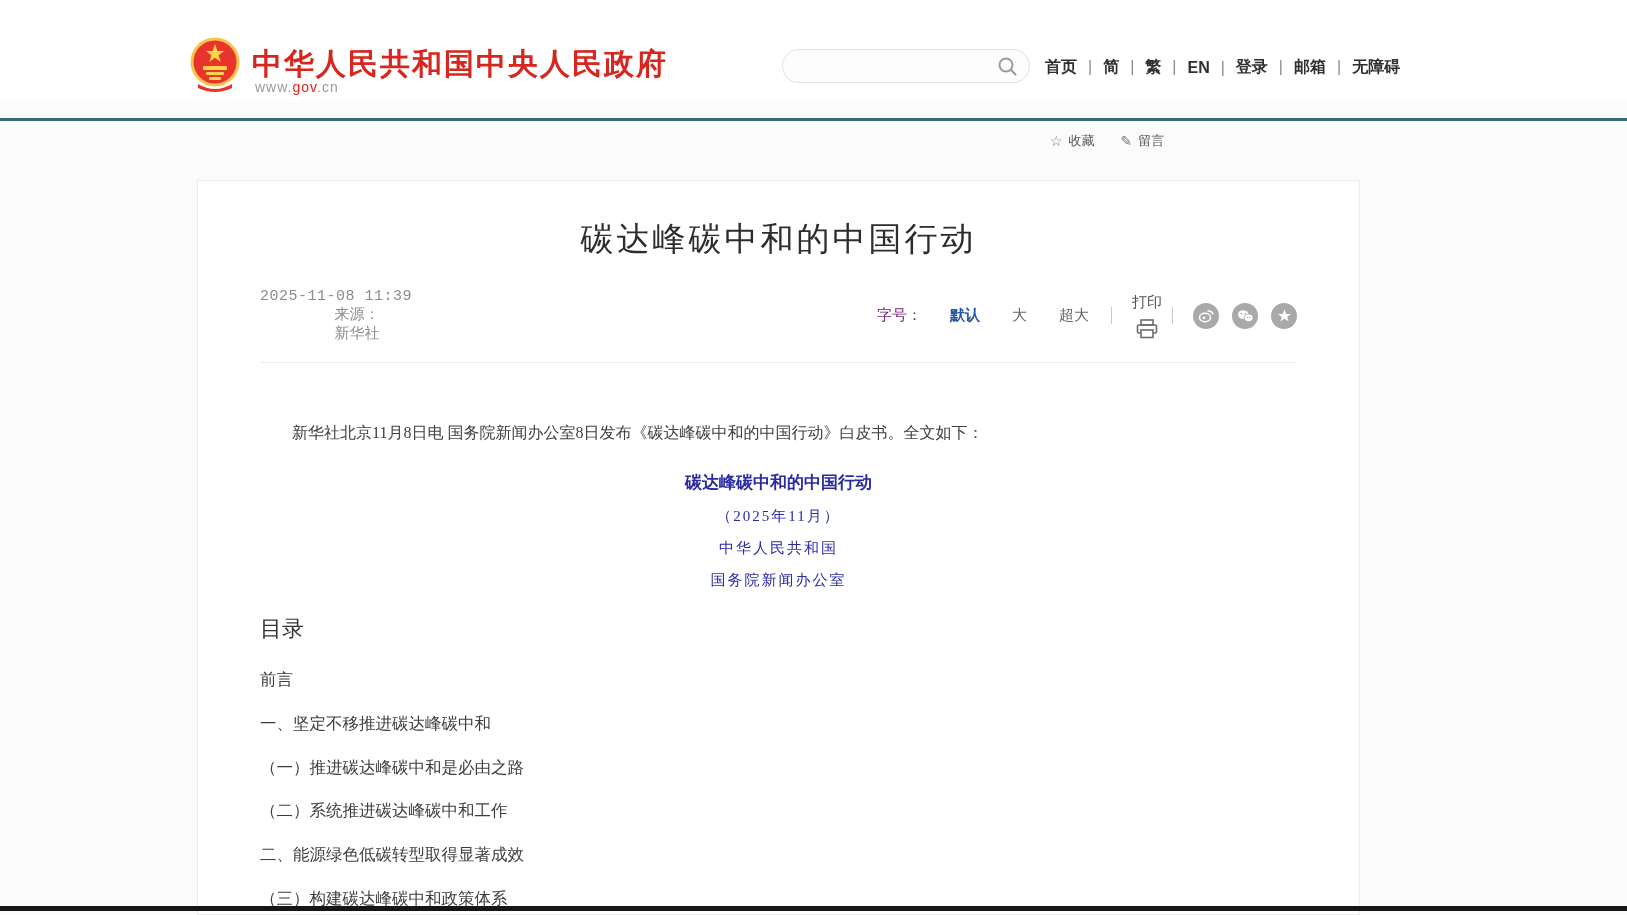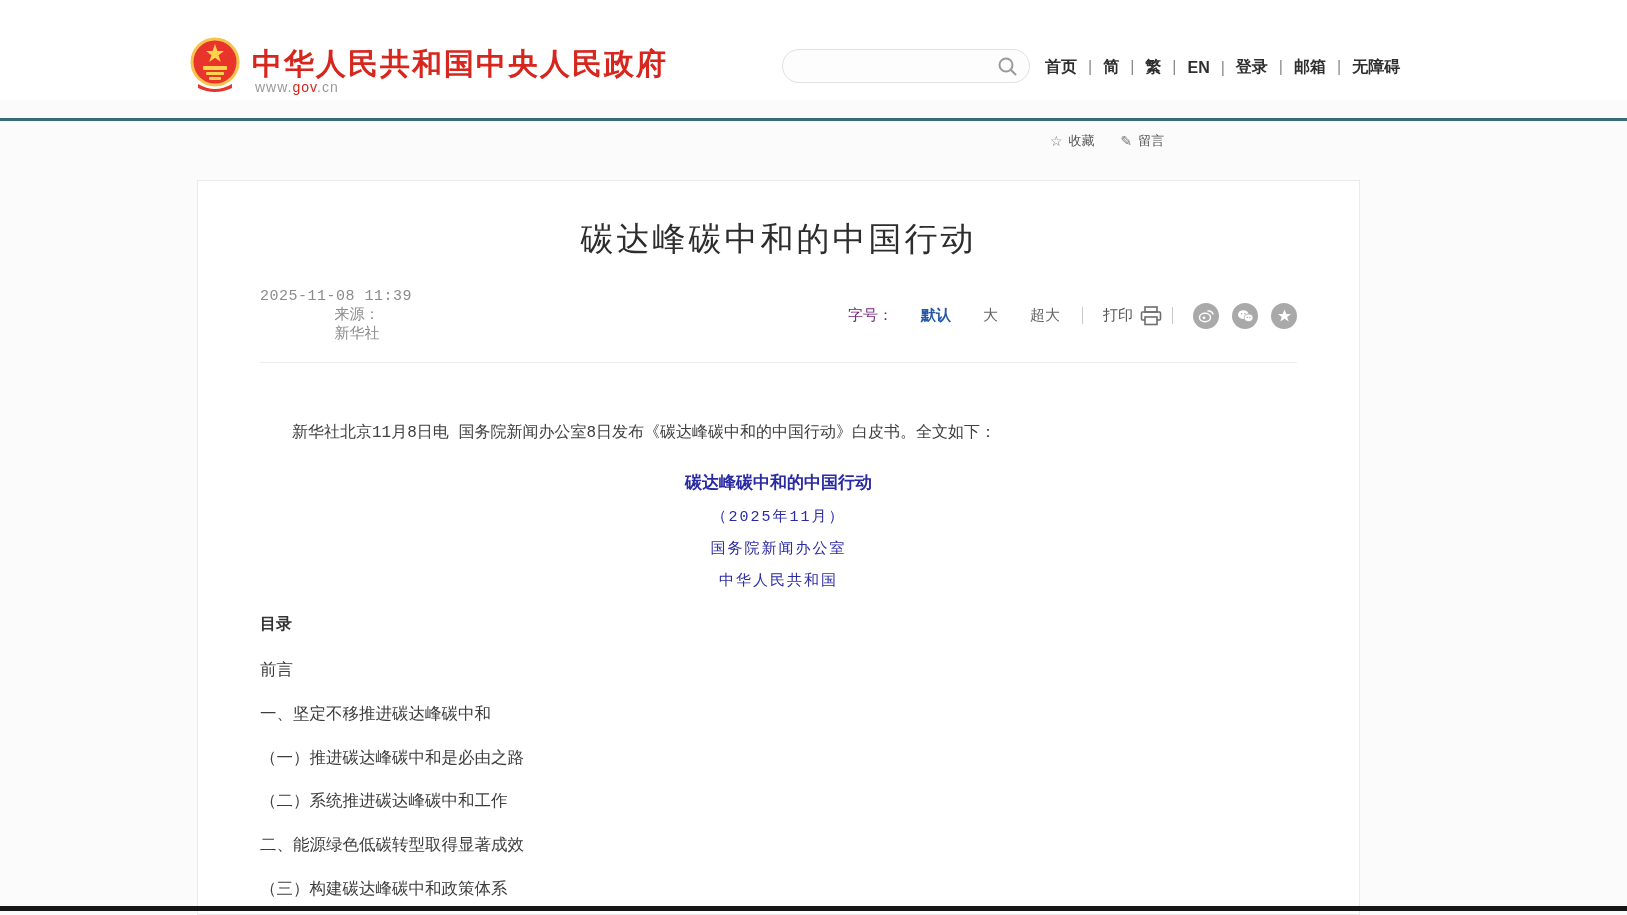--- a/index.html
+++ b/index.html
@@ -35,29 +35,29 @@
   
   .meta { display:flex; justify-content:space-between; align-items:center; margin-top:26px; padding-bottom:19px; border-bottom:1px solid #ececec; font-size:15px; color:#8c8c8c; }
   .meta-left { display:flex; align-items:center;flex-direction:column; }
   .meta-date { font-family:"Liberation Mono","DejaVu Sans Mono",monospace; margin-right:42px; letter-spacing:0.5px; }
   .meta-source-label { }
   .meta-right { display:flex; align-items:center; }
   .fs-label { color:#701a75; margin-right:8px; }
   .fs-opt { color:#666; margin-right:12px; cursor:pointer;padding-left:20px; }
   .fs-opt.active { color:#2457a7; font-weight:bold; }
   .v-div { width:1px; height:17px; background:#c9c9c9; margin:0 20px 0 10px; }
-  .print { display:flex; align-items:center; gap:7px; color:#555; cursor:pointer; }
+  .print { display:flex; align-items:center; gap:7px; color:#555; cursor:pointer;flex-direction:column; }
   .share-icons { display:flex; gap:13px; }
   .share-circle { width:26px; height:26px; border-radius:50%; background:#a9a9a9; display:flex; align-items:center; justify-content:center; cursor:pointer; }
   
-  .serif { font-family:Liberation Mono, monospace; }
+  .serif { font-family:Liberation Serif, serif; }
   .lead { margin:58px 0 0; font-size:16px; color:#404040; text-indent:2em; line-height:1.5; }
   .doc-title { margin:26px 0 0; text-align:center; font-size:17px; font-weight:bold; color:#2a2aa4; }
   .doc-line { margin:13px 0 0; text-align:center; font-size:15px; color:#2a2aa4; letter-spacing:2px; }
-  .toc-heading { margin:24px 0 0; font-size:16px; font-weight:bold; color:#333; }
+  .toc-heading { margin:24px 0 0; font-size:22px; font-weight:normal; color:#333; }
   .toc { margin-top:26px; }
   .toc p { margin:0 0 24px; font-size:16.5px; color:#3d3d3d; line-height:1.2; cursor:default; }
   
   .bottom-bar { position:absolute; top:906px; left:0; width:1627px; height:5px; background:#161616; }
 </style>
 </head>
 <body>
 
 <div class="header">
   <svg class="emblem" viewBox="0 0 50 56">
@@ -152,22 +152,22 @@
             </svg>
           </span>
         </span>
       </div>
     </div>
 
     <p class="lead serif">新华社北京11月8日电 国务院新闻办公室8日发布《碳达峰碳中和的中国行动》白皮书。全文如下：</p>
 
     <p class="doc-title serif">碳达峰碳中和的中国行动</p>
     <p class="doc-line serif">（2025年11月）</p>
+    <p class="doc-line serif">中华人民共和国</p>
     <p class="doc-line serif">国务院新闻办公室</p>
-    <p class="doc-line serif">中华人民共和国</p>
 
     <h2 class="toc-heading">目录</h2>
     <div class="toc serif">
       <p>前言</p>
       <p>一、坚定不移推进碳达峰碳中和</p>
       <p>（一）推进碳达峰碳中和是必由之路</p>
       <p>（二）系统推进碳达峰碳中和工作</p>
       <p>二、能源绿色低碳转型取得显著成效</p>
       <p>（三）构建碳达峰碳中和政策体系</p>
       <p>（一）非化石能源实现跃升发展</p>

